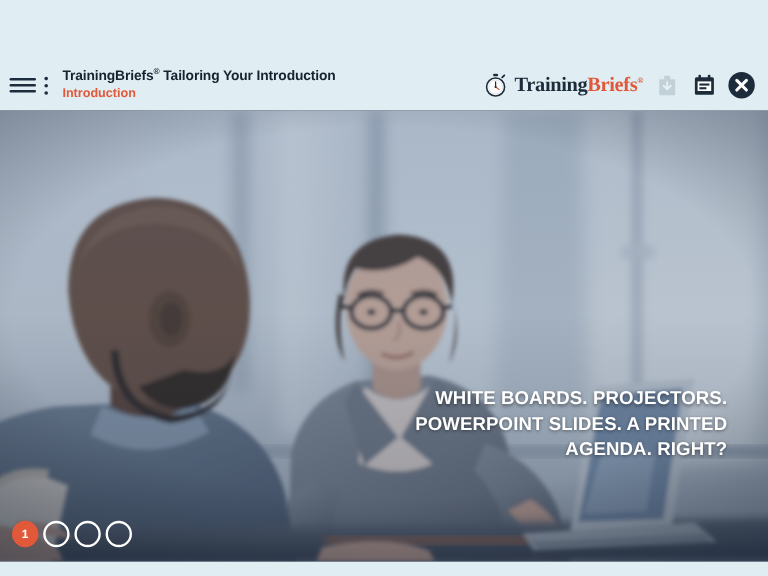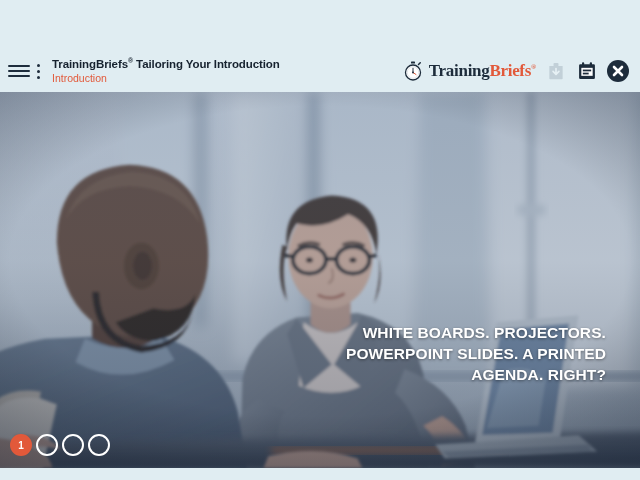--- a/index.html
+++ b/index.html
@@ -76,21 +76,21 @@
     white-space: nowrap;
     letter-spacing: -0.1px;
   }
   .title-main sup {
     font-size: 7px;
     vertical-align: super;
     font-weight: bold;
   }
   .title-sub {
     font-size: 10.5px;
-    font-weight: normal;
+    font-weight: bold;
     color: #e2593a;
     margin-top: 1px;
     white-space: nowrap;
   }
 
   
   .brand {
     display: flex;
     align-items: flex-start;
     gap: 6px;

